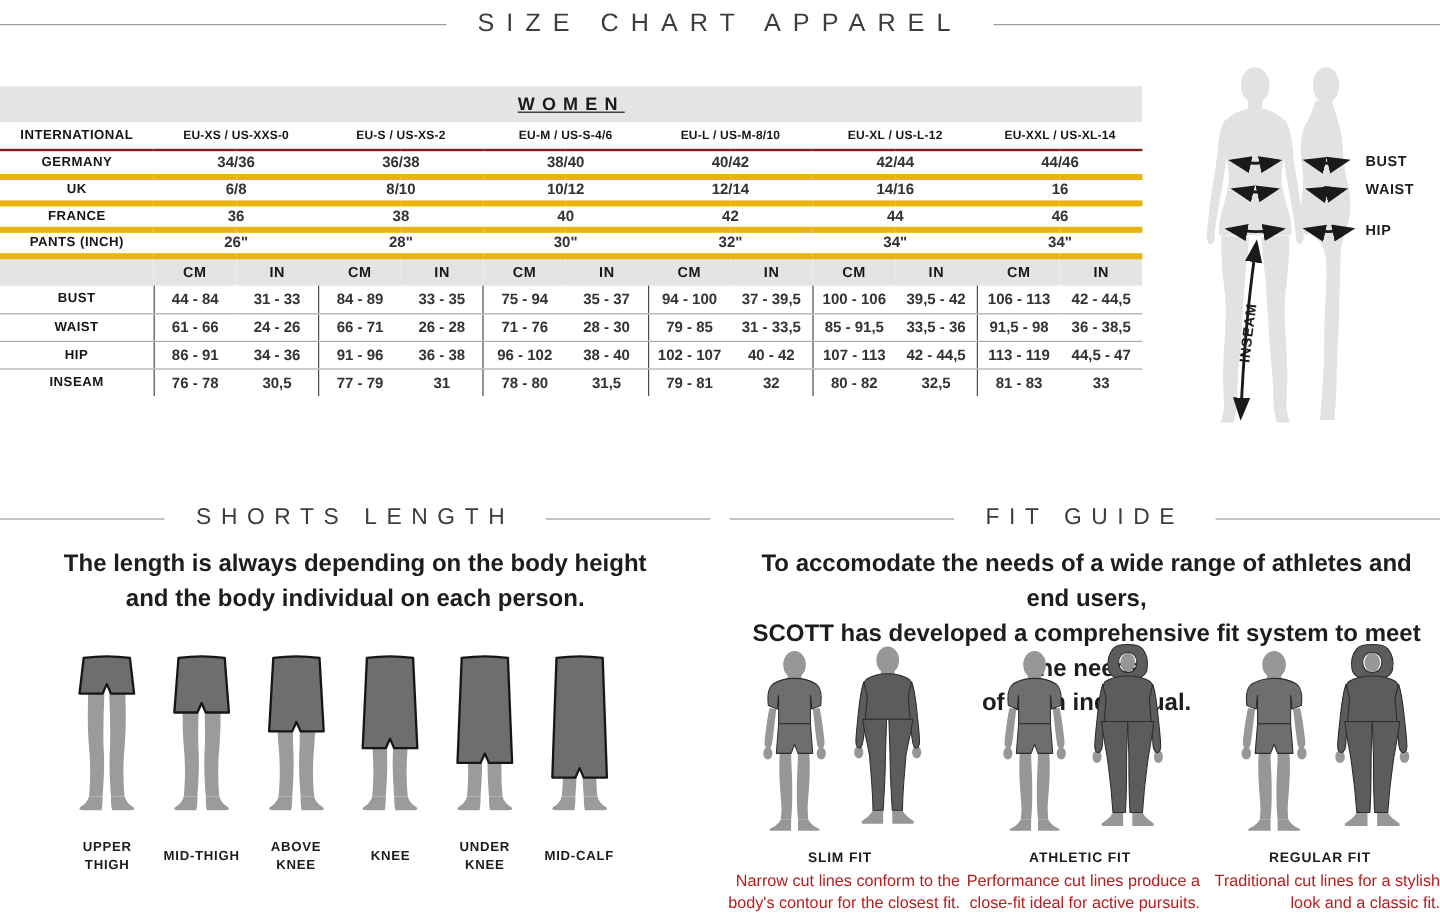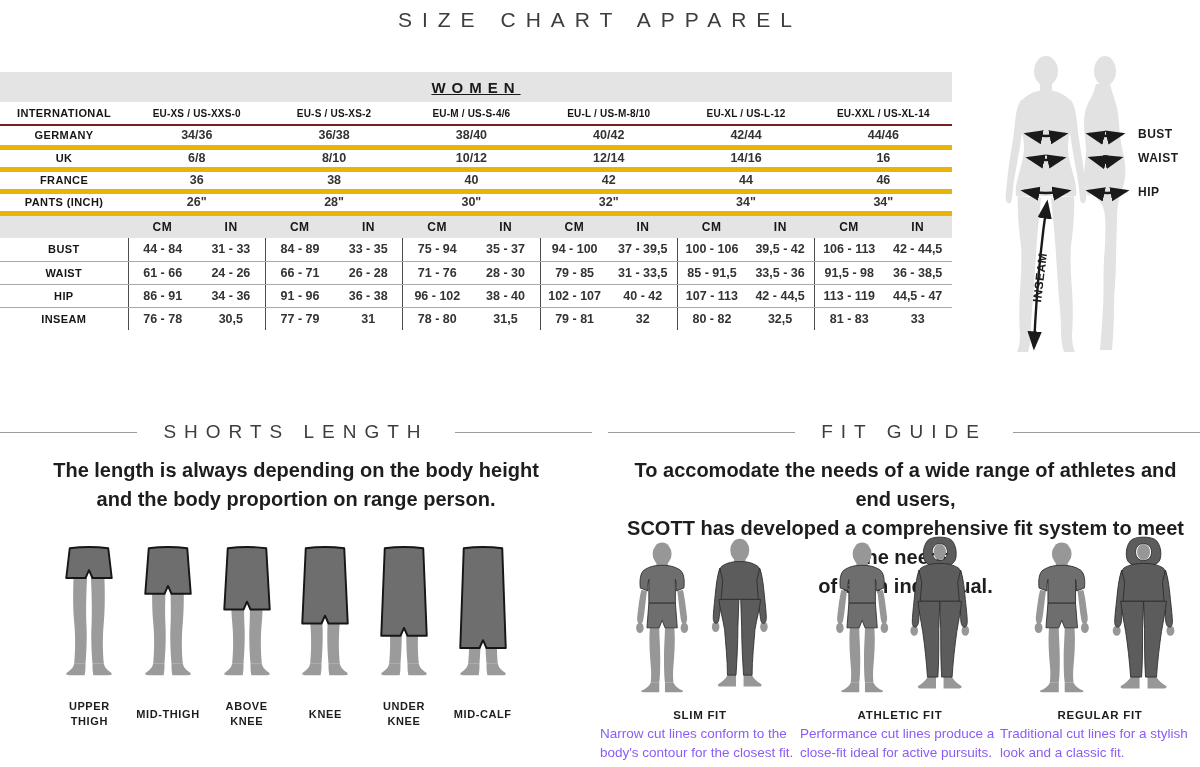--- a/index.html
+++ b/index.html
@@ -10,21 +10,21 @@
   }
   svg text { font-family:"Liberation Sans", sans-serif; }
 
   
   .rule-heading { position:absolute; display:flex; align-items:center; }
   .rule-heading .rule { flex:1; height:1px; background:#9c9c9c; }
   .rule-heading .heading-text {
     padding:0 26px; font-size:21px; font-weight:400; letter-spacing:10px;
     color:#3d3d3d; white-space:nowrap;
   }
-  #page-title-row { top:8px; left:0; width:1200px;flex-direction:column; }
+  #page-title-row { top:8px; left:0; width:1200px; }
   #shorts-heading-row { top:421px; left:0; width:592px; }
   #fit-heading-row { top:421px; left:608px; width:592px; }
   #shorts-heading-row .heading-text, #fit-heading-row .heading-text { font-size:19px; letter-spacing:8px; }
 
   
   .size-table {
     position:absolute; left:0; top:72px; width:952px;
     border-collapse:collapse; table-layout:fixed;
   }
   .size-table td { text-align:center; vertical-align:middle; overflow:hidden; white-space:nowrap; }
@@ -55,21 +55,21 @@
     margin-top:22px; height:32px; display:flex; align-items:center;
     font-size:11px; font-weight:bold; letter-spacing:.6px; color:#1d1d1d;
     text-align:center; line-height:1.35; max-width:70px;
   }
 
   
   #fit-items { position:absolute; top:535px; left:600px; width:600px; display:flex; }
   .fit-item { flex:1; display:flex; flex-direction:column; align-items:center; }
   .fit-item svg { width:152px; height:161px; }
   .fit-label { margin-top:13px; font-size:11.5px; font-weight:bold; letter-spacing:.7px; color:#1d1d1d; }
-  .fit-desc { margin-top:4px; width:200px; text-align:left; font-size:13.5px; color:#8b5cf6; line-height:1.38; }
+  .fit-desc { margin-top:4px; width:200px; text-align:right; font-size:13.5px; color:#b91c1c; line-height:1.38; }
 </style>
 </head>
 <body>
 
 <div class="rule-heading" id="page-title-row">
   <div class="rule"></div>
   <div class="heading-text">SIZE CHART APPAREL</div>
   <div class="rule"></div>
 </div>
 
@@ -246,21 +246,21 @@
   </g>
 </svg>
 
 <div class="rule-heading" id="shorts-heading-row">
   <div class="rule"></div>
   <div class="heading-text">SHORTS LENGTH</div>
   <div class="rule"></div>
 </div>
 <div class="section-para" id="shorts-para">
   <div>The length is always depending on the body height</div>
-  <div>and the body proportion on range person.</div>
+  <div>and the body individual on each person.</div>
 </div>
 
 <div id="shorts-items">
     <div class="shorts-item">
       <svg viewBox="0 0 80 160">
         <use href="#shorts-legs"></use>
         <path d="M18,14 Q40,11 62,14 L66,48 L44,48 L40,39 L36,48 L14,48 Z" fill="#6e6e6e" stroke="#161616" stroke-width="2.2" stroke-linejoin="round"></path>
       </svg>
       <div class="shorts-label">UPPER THIGH</div>
     </div>

